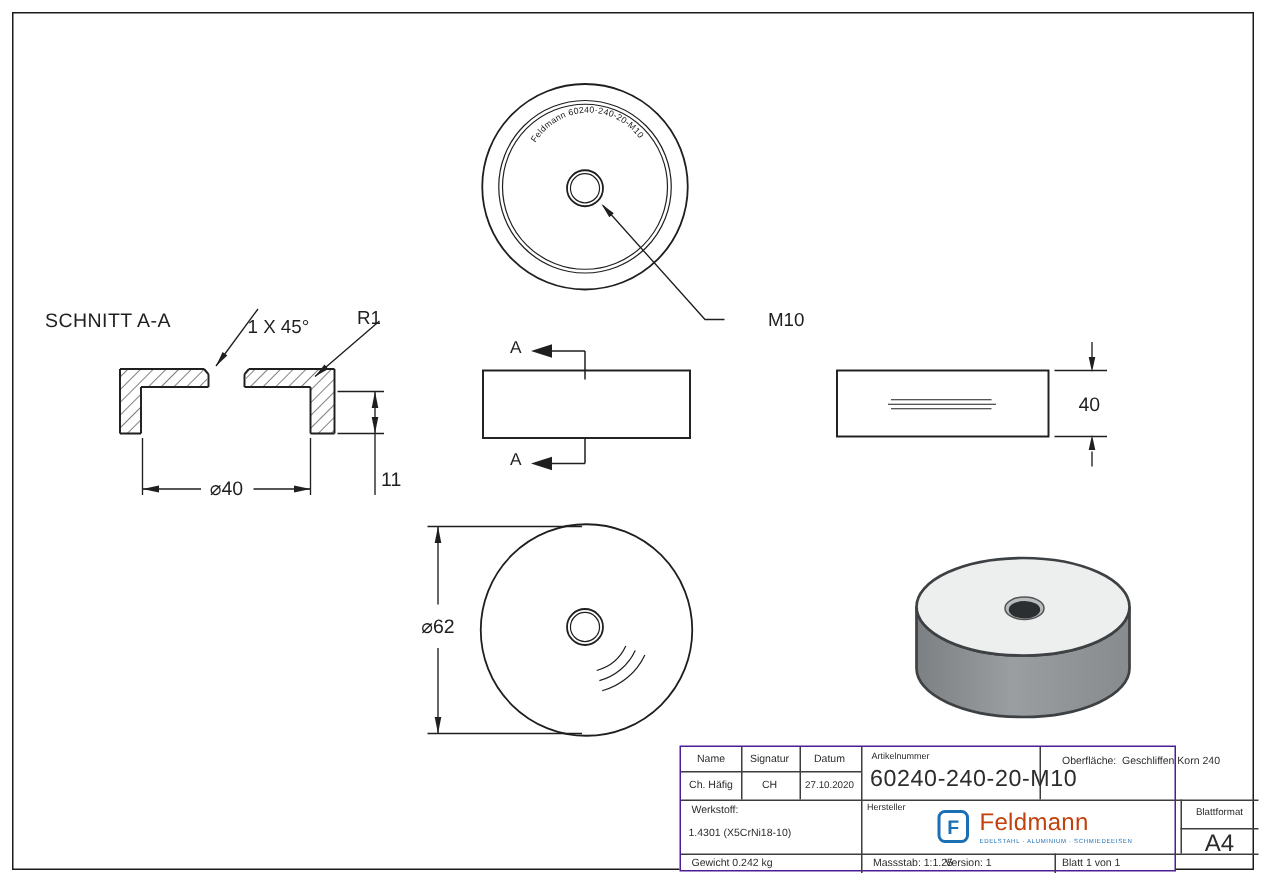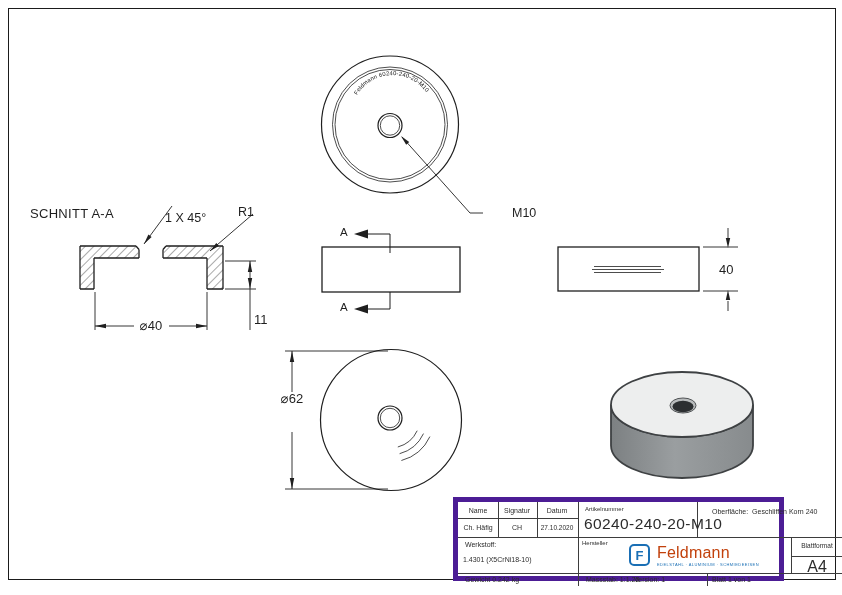--- a/index.html
+++ b/index.html
@@ -5,21 +5,21 @@
   html,body{margin:0;padding:0;background:#fff;}
   .page{position:relative;width:842px;height:595px;background:#fff;overflow:hidden;
         font-family:"Liberation Sans","DejaVu Sans",sans-serif;color:#1f1f1f;}
   .border{position:absolute;left:8px;top:8px;width:828px;height:572px;border:1px solid #1b1b1b;box-sizing:border-box;}
   svg{position:absolute;left:0;top:0;}
   .lbl{position:absolute;white-space:nowrap;color:#1f1f1f;line-height:1;}
   .lbl.c{transform:translateX(-50%);}
   .lbl.bg{background:#fff;padding:0 2px;}
   .f13{font-size:13px;} .f12{font-size:12.5px;} .f11{font-size:11.5px;}
   
-  .tb{position:absolute;left:453px;top:497px;width:331px;height:84px;border:5px solid #4c1d95;box-sizing:border-box;background:#fff;}
+  .tb{position:absolute;left:453px;top:497px;width:331px;height:84px;border:1px solid #4c1d95;box-sizing:border-box;background:#fff;}
   .tb .vl,.tb .hl{position:absolute;background:#3d3d3d;}
   .tb .vl{width:1px;} .tb .hl{height:1px;}
   .tb .t{position:absolute;white-space:nowrap;line-height:1;color:#2c2c2c;}
   .t7{font-size:7px;} .t65{font-size:6.5px;} .t6{font-size:6px;}
   .tc{transform:translateX(-50%);}
   .artnum{font-size:15.5px;letter-spacing:.4px;color:#1c1c1c;}
   .a4{font-size:16px;color:#1c1c1c;}
   .logoF{position:absolute;box-sizing:border-box;width:21px;height:22px;border:2.5px solid #1a6fb5;border-radius:5px;
          display:flex;align-items:center;justify-content:center;font-weight:bold;font-size:13px;color:#1a6fb5;}
   .logoName{position:absolute;font-size:16px;font-weight:500;color:#c2410c;letter-spacing:.2px;line-height:1;}
@@ -119,21 +119,21 @@
 
   <div class="lbl f13" style="left:30px;top:207px;letter-spacing:.3px;">SCHNITT A-A</div>
   <div class="lbl f12" style="left:165px;top:212px;">1 X 45°</div>
   <div class="lbl f12" style="left:238px;top:206px;">R1</div>
   <div class="lbl f13 c bg" style="left:151px;top:319px;">⌀40</div>
   <div class="lbl f13" style="left:254px;top:313px;">11</div>
   <div class="lbl f12" style="left:487px;top:207px;margin-left:25px;">M10</div>
   <div class="lbl f11" style="left:340px;top:227px;">A</div>
   <div class="lbl f11" style="left:340px;top:302px;">A</div>
   <div class="lbl f13" style="left:719px;top:263px;">40</div>
-  <div class="lbl f13 c bg" style="left:292px;top:392px;">⌀62</div>
+  <div class="lbl f13 c bg" style="left:292px;top:411px;">⌀62</div>
 
   <div class="tb">
     <div class="vl" style="left:40px;top:0;height:35px;"></div>
     <div class="vl" style="left:79px;top:0;height:35px;"></div>
     <div class="vl" style="left:120px;top:0;height:84px;"></div>
     <div class="vl" style="left:239px;top:0;height:35px;"></div>
     <div class="vl" style="left:249px;top:71px;height:13px;"></div>
     <div class="vl" style="left:333px;top:35px;height:36px;"></div>
     <div class="hl" style="left:0;top:16px;width:120px;"></div>
     <div class="hl" style="left:0;top:35px;width:385px;"></div>

